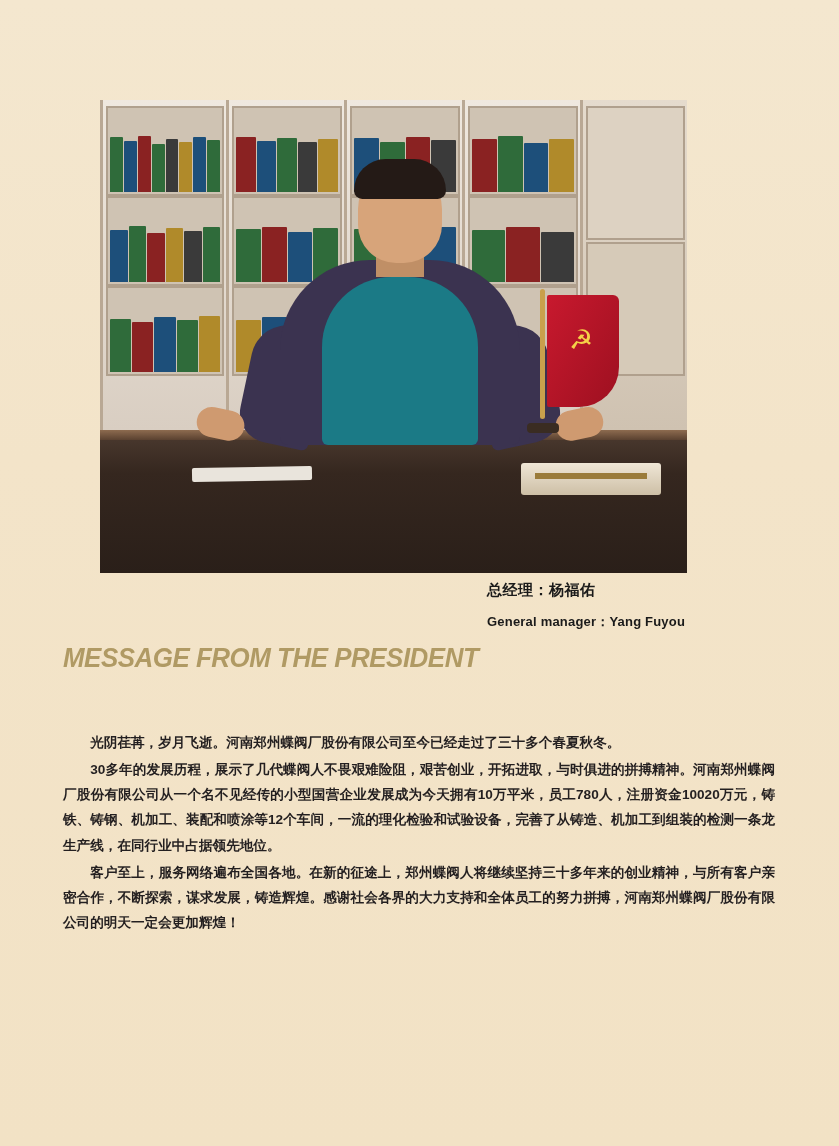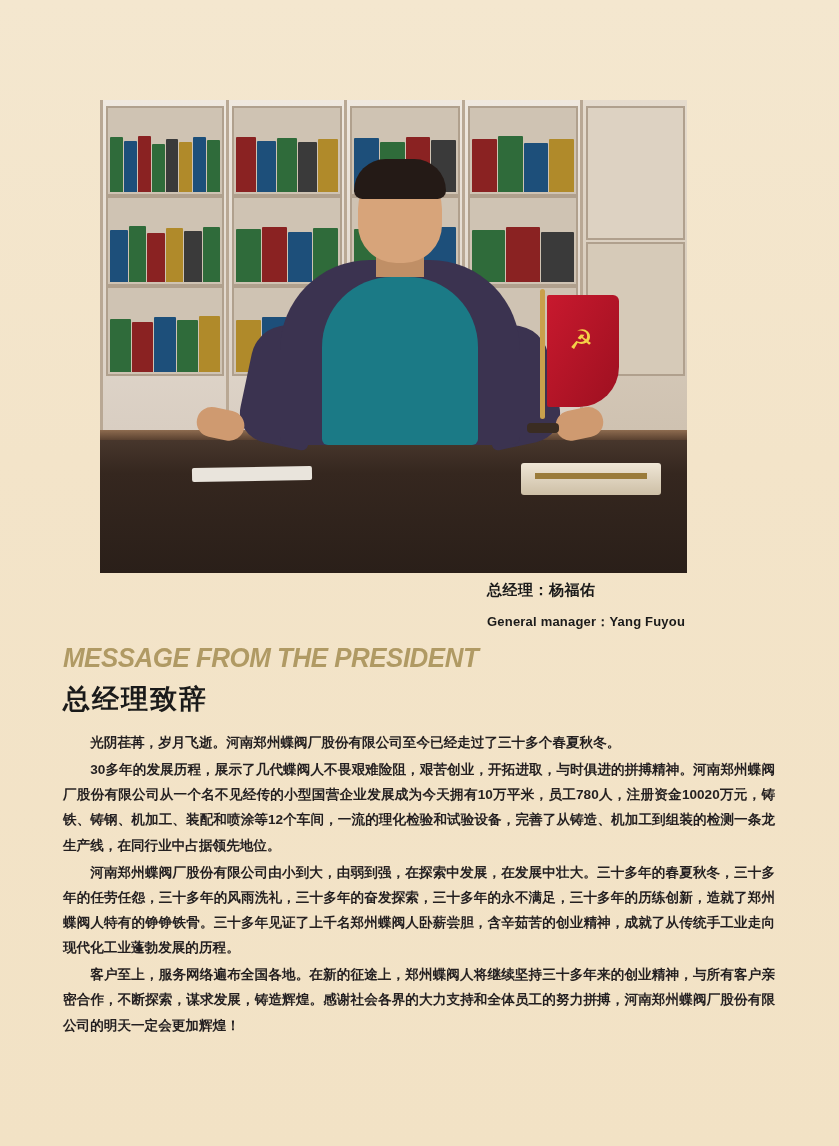--- a/index.html
+++ b/index.html
@@ -431,22 +431,20 @@
 
     </div>
   </div>
 
   <div class="caption">
     <div class="cn">总经理：杨福佑</div>
     <div class="en">General manager：Yang Fuyou</div>
   </div>
 
   <div class="heading-en">MESSAGE FROM THE PRESIDENT</div>
-  <div class="heading-cn">总经理致辞</div>
 
   <div class="body-text">
     <p>光阴荏苒，岁月飞逝。河南郑州蝶阀厂股份有限公司至今已经走过了三十多个春夏秋冬。</p>
     <p>30多年的发展历程，展示了几代蝶阀人不畏艰难险阻，艰苦创业，开拓进取，与时俱进的拼搏精神。河南郑州蝶阀厂股份有限公司从一个名不见经传的小型国营企业发展成为今天拥有10万平米，员工780人，注册资金10020万元，铸铁、铸钢、机加工、装配和喷涂等12个车间，一流的理化检验和试验设备，完善了从铸造、机加工到组装的检测一条龙生产线，在同行业中占据领先地位。</p>
-    <p>河南郑州蝶阀厂股份有限公司由小到大，由弱到强，在探索中发展，在发展中壮大。三十多年的春夏秋冬，三十多年的任劳任怨，三十多年的风雨洗礼，三十多年的奋发探索，三十多年的永不满足，三十多年的历练创新，造就了郑州蝶阀人特有的铮铮铁骨。三十多年见证了上千名郑州蝶阀人卧薪尝胆，含辛茹苦的创业精神，成就了从传统手工业走向现代化工业蓬勃发展的历程。</p>
     <p>客户至上，服务网络遍布全国各地。在新的征途上，郑州蝶阀人将继续坚持三十多年来的创业精神，与所有客户亲密合作，不断探索，谋求发展，铸造辉煌。感谢社会各界的大力支持和全体员工的努力拼搏，河南郑州蝶阀厂股份有限公司的明天一定会更加辉煌！</p>
   </div>
 
 </div>
 
 </body></html>

